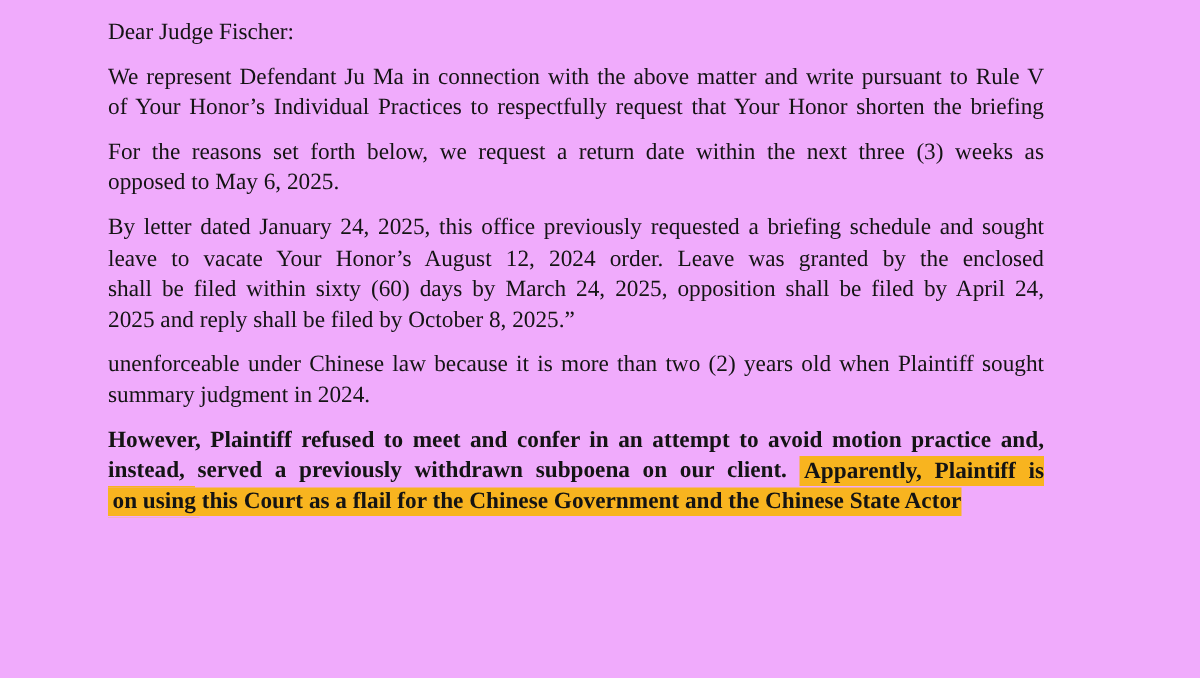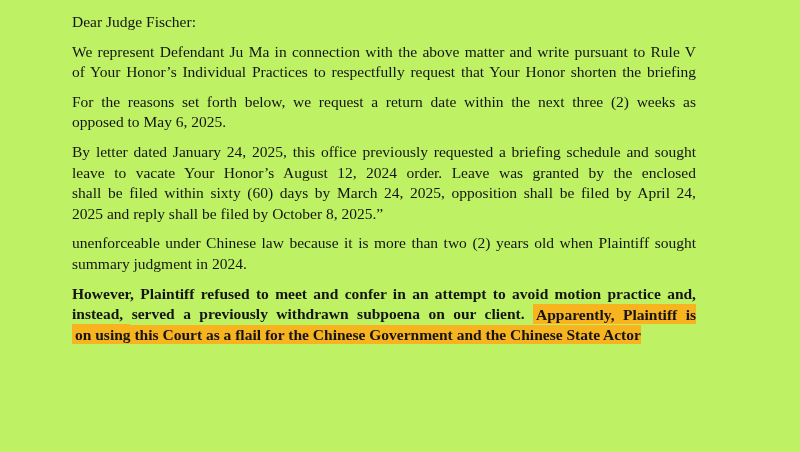--- a/index.html
+++ b/index.html
@@ -55,30 +55,30 @@
   .line.noj {
     text-align: left;
   }
   .hl {
     padding: 1.5px 3px;
   }
 </style>
 </head>
 <body>
 
-<div class="page" style="color: rgb(20, 20, 20); background: #bef264;">
+<div class="page" style="color: rgb(20, 20, 20); background: #f0abfc;">
   <div class="content">
     <div class="salutation">Dear Judge Fischer:</div>
     <div id="letter-body">
         <div class="para">
           <div class="line j"><span>We represent Defendant Ju Ma in connection with the above matter and write pursuant to Rule V</span></div>
           <div class="line j"><span>of Your Honor’s Individual Practices to respectfully request that Your Honor shorten the briefing</span></div>
         </div>
         <div class="para">
-          <div class="line j"><span>For the reasons set forth below, we request a return date within the next three (2) weeks as</span></div>
+          <div class="line j"><span>For the reasons set forth below, we request a return date within the next three (3) weeks as</span></div>
           <div class="line noj"><span>opposed to May 6, 2025.</span></div>
         </div>
         <div class="para">
           <div class="line j"><span>By letter dated January 24, 2025, this office previously requested a briefing schedule and sought</span></div>
           <div class="line j"><span>leave to vacate Your Honor’s August 12, 2024 order.  Leave was granted by the enclosed</span></div>
           <div class="line j"><span>shall be filed within sixty (60) days by March 24, 2025, opposition shall be filed by April 24,</span></div>
           <div class="line noj"><span>2025 and reply shall be filed by October 8, 2025.”</span></div>
         </div>
         <div class="para">
           <div class="line j"><span>unenforceable under Chinese law because it is more than two (2) years old when Plaintiff sought</span></div>

